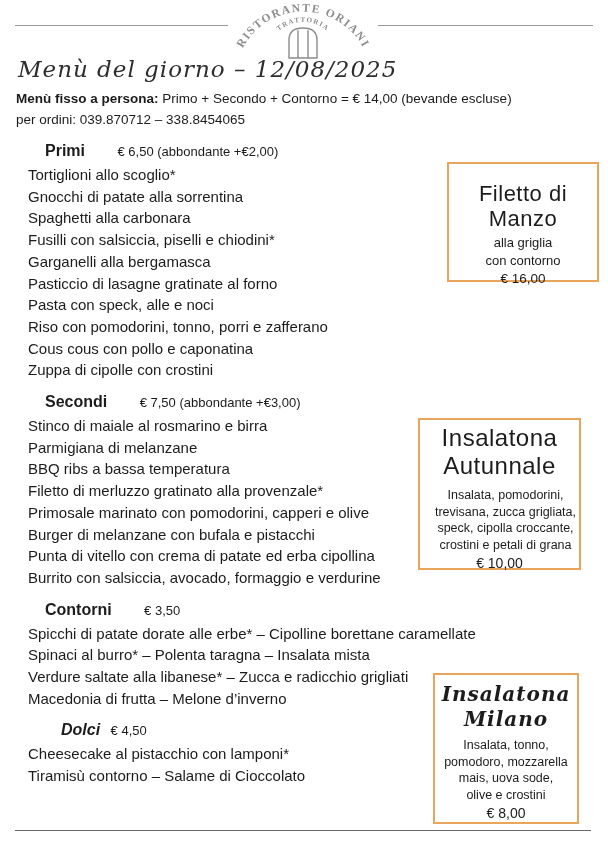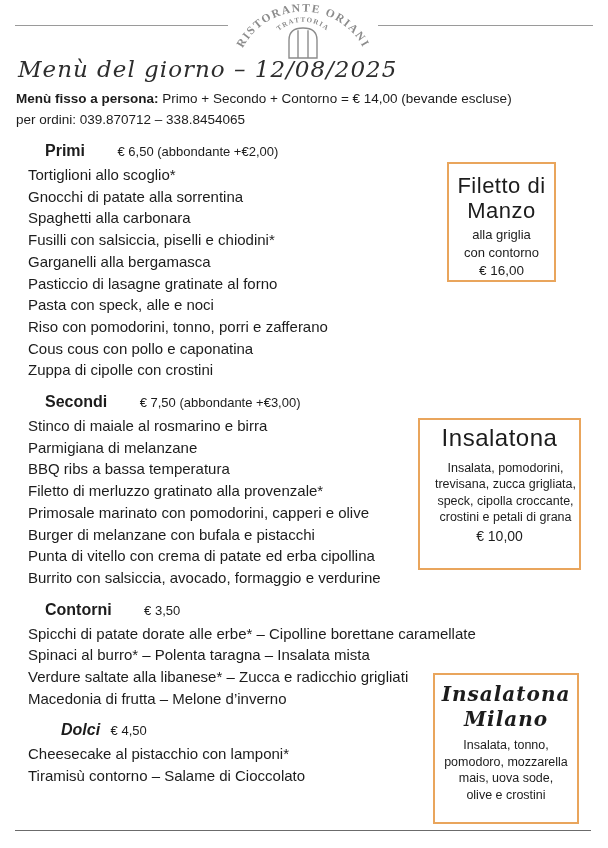--- a/index.html
+++ b/index.html
@@ -50,21 +50,21 @@
     position: absolute;
     background: #ffffff;
     border: 2px solid #E9A55C;
     text-align: center;
     z-index: 2;
   }
   .special .sp-title { font-size: 22px; line-height: 25px; letter-spacing: 0.5px; color: #1c1c1c; }
   .special .sp-desc  { font-size: 12.5px; line-height: 16.5px; }
   .special .sp-price { font-size: 13.5px; line-height: 18px; }
 
-  .special-filetto   { left: 447px; top: 162px; width: 109px; height: 120px; padding-top: 9px; }
+  .special-filetto   { left: 447px; top: 162px; width: 152px; height: 120px; padding-top: 17px; }
   .special-filetto .sp-title { font-size: 22px; line-height: 25px; }
   .special-filetto .sp-desc  { font-size: 13px; line-height: 17.5px; margin-top: 3px; }
   .special-filetto .sp-price { margin-top: 1px; }
 
   .special-autunnale { left: 418px; top: 418px; width: 163px; height: 152px; padding-top: 4px; }
   .special-autunnale .sp-title { font-size: 24px; line-height: 27.5px; }
   .special-autunnale .sp-desc  { margin-top: 8px; padding-left: 12px; }
   .special-autunnale .sp-price { font-size: 14px; margin-top: 1px; }
 
   .special-milano    { left: 433px; top: 673px; width: 146px; height: 151px; padding-top: 7px; }
@@ -183,20 +183,21 @@
     <div class="sp-desc">
       <div>alla griglia</div>
       <div>con contorno</div>
     </div>
     <div class="sp-price">€ 16,00</div>
   </div>
 
   <div class="special special-autunnale">
     <div class="sp-title">
       <div>Insalatona</div>
+      <div>Autunnale</div>
     </div>
     <div class="sp-desc">
       <div>Insalata, pomodorini,</div>
       <div>trevisana, zucca grigliata,</div>
       <div>speck, cipolla croccante,</div>
       <div>crostini e petali di grana</div>
     </div>
     <div class="sp-price">€ 10,00</div>
   </div>
 
@@ -204,17 +205,18 @@
     <div class="sp-title">
       <div>Insalatona</div>
       <div>Milano</div>
     </div>
     <div class="sp-desc">
       <div>Insalata, tonno,</div>
       <div>pomodoro, mozzarella</div>
       <div>mais, uova sode,</div>
       <div>olive e crostini</div>
     </div>
+    <div class="sp-price">€ 8,00</div>
   </div>
 
   <div class="hrule footer-rule"></div>
 
 </div>
 
 </body></html>

